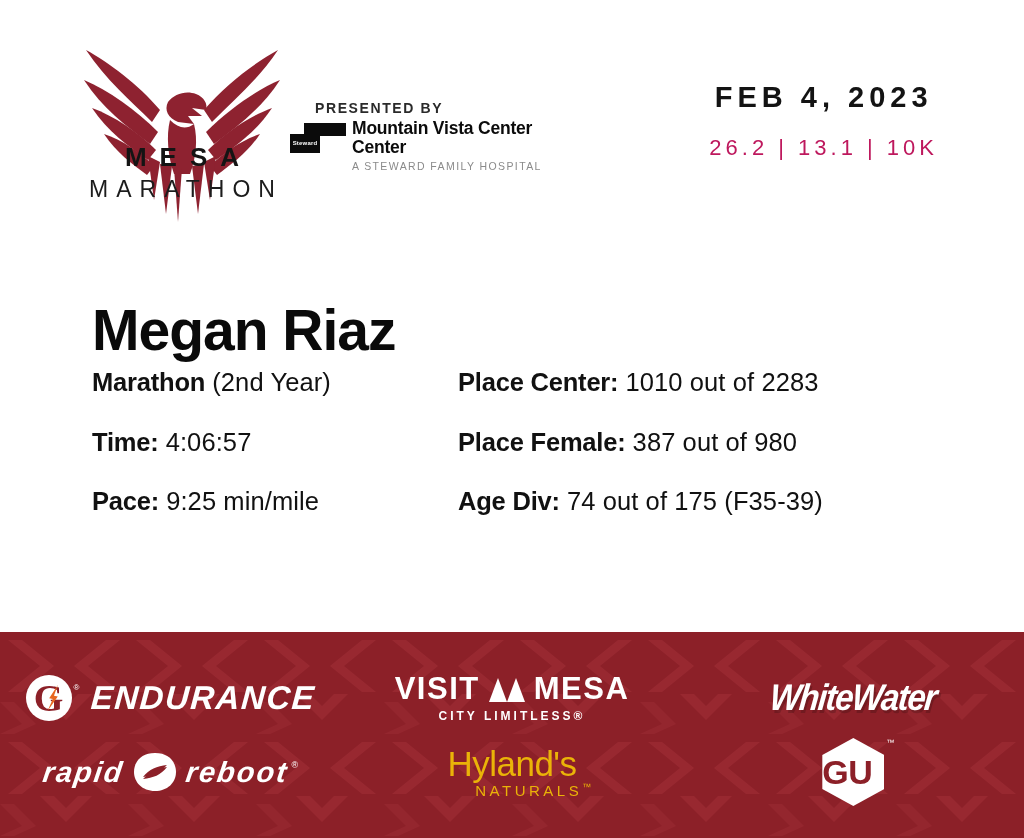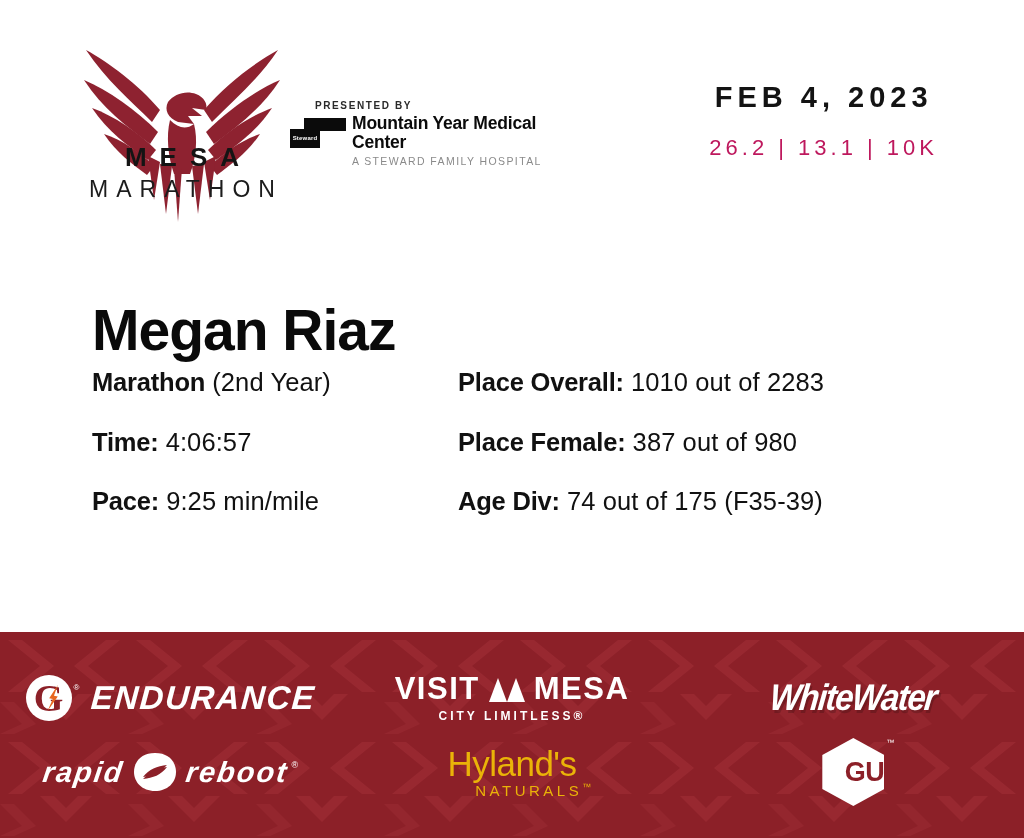--- a/index.html
+++ b/index.html
@@ -66,21 +66,21 @@
   }
 
   
   #presenter-block {
     position: absolute;
     left: 290px;
     top: 100px;
     width: 300px;
   }
   #presented-by-label {
-    font-size: 10px;
+    font-size: 14px;
     font-weight: 700;
     letter-spacing: 1.6px;
     color: #2a2a2a;
     margin-left: 25px;
   }
   #presenter-row {
     display: flex;
     align-items: flex-start;
     margin-top: 3px;
   }
@@ -356,22 +356,22 @@
     width: 62px; height: 68px;
     background: #ffffff;
     clip-path: polygon(50% 0%, 100% 25%, 100% 75%, 50% 100%, 0% 75%, 0% 25%);
     border-radius: 8px;
   }
   #gu-letters {
     position: absolute;
     left: 0; top: 50%;
     transform: translateY(-50%);
     width: 62px;
-    text-align: right;
-    font-size: 27px;
+    text-align: left;
+    font-size: 34px;
     font-weight: 700;
     color: #8c2028;
     letter-spacing: -0.5px;
     line-height: 1;
   }
   #gu-tm {
     position: absolute;
     right: -10px; top: 0;
     font-size: 8px;
     color: #ffffff;
@@ -413,21 +413,21 @@
 
   <div id="presenter-block">
     <div id="presented-by-label">PRESENTED BY</div>
     <div id="presenter-row">
       <div id="steward-mark">
         <div class="blk-top"></div>
         <div class="blk-bot"></div>
         <div class="blk-word">Steward</div>
       </div>
       <div id="presenter-names">
-        <div id="presenter-name">Mountain Year Medical Center</div>
+        <div id="presenter-name">Mountain Vista Center Center</div>
         <div id="presenter-sub">A STEWARD FAMILY HOSPITAL</div>
       </div>
     </div>
   </div>
 
   <div id="date-block">
     <div id="race-date">FEB 4, 2023</div>
     <div id="race-distances">26.2 | 13.1 | 10K</div>
   </div>
 </div>
@@ -445,21 +445,21 @@
       <span class="stat-value">4:06:57</span>
     </div>
     <div class="stat-row">
       <span class="stat-label">Pace:</span>
       <span class="stat-value">9:25 min/mile</span>
     </div>
   </div>
 
   <div class="stat-col" id="stats-right">
     <div class="stat-row">
-      <span class="stat-label">Place Overall:</span>
+      <span class="stat-label">Place Center:</span>
       <span class="stat-value">1010 out of 2283</span>
     </div>
     <div class="stat-row">
       <span class="stat-label">Place Female:</span>
       <span class="stat-value">387 out of 980</span>
     </div>
     <div class="stat-row">
       <span class="stat-label">Age Div:</span>
       <span class="stat-value">74 out of 175 (F35-39)</span>
     </div>

